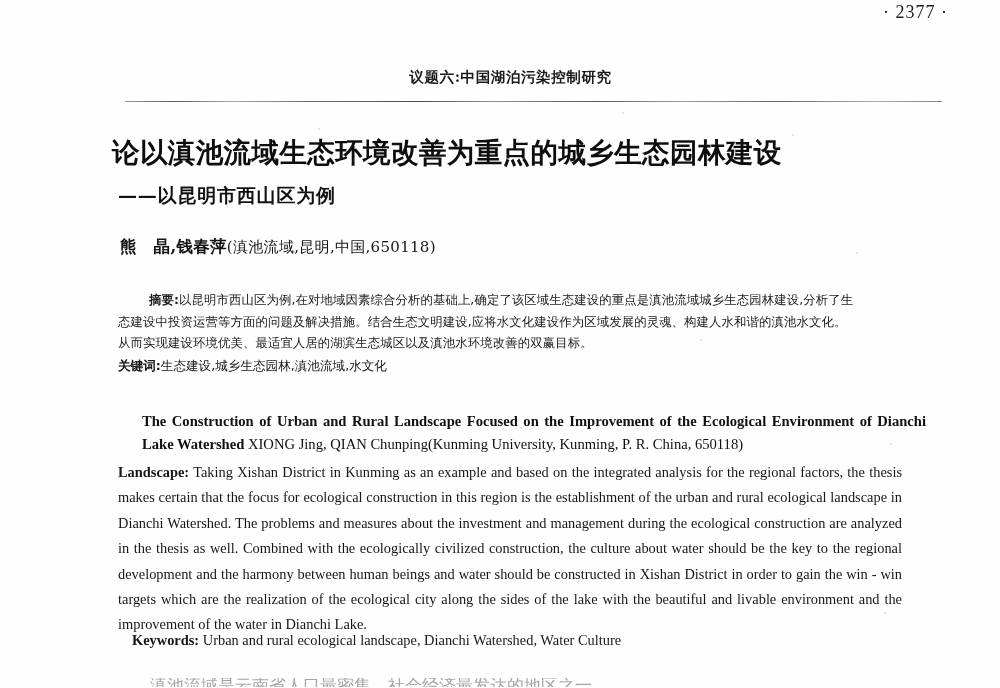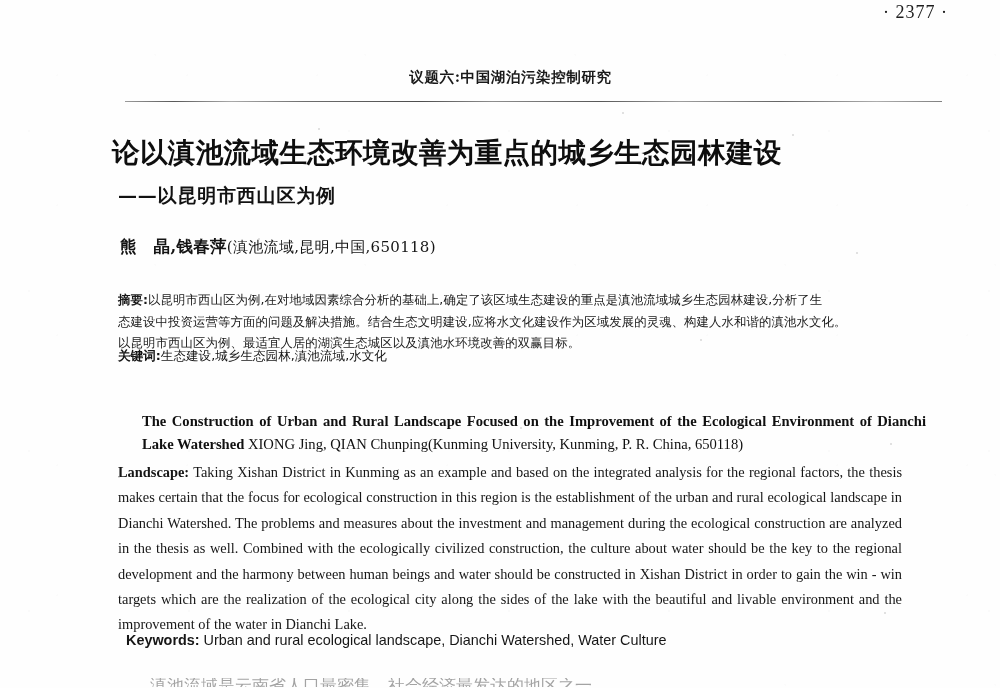--- a/index.html
+++ b/index.html
@@ -122,26 +122,26 @@
     width: 782px;
   }
   .cn-line {
     font-family: "DejaVu Sans", sans-serif;
     font-size: 12.4px;
     line-height: 21.5px;
     letter-spacing: 0.1px;
     color: #191919;
     white-space: nowrap;
   }
-  .cn-line b { font-weight: 700; }
+  .cn-line b { font-weight: 700; margin-left: 31px; }
 
   .cn-kw {
     position: absolute;
     left: 118px;
-    top: 346px;
+    top: 356px;
     font-family: "DejaVu Sans", sans-serif;
     font-size: 12.6px;
     line-height: 20px;
     color: #141414;
     white-space: nowrap;
   }
   .cn-kw b { font-weight: 700; }
 
   
   .en-title {
@@ -169,24 +169,24 @@
     line-height: 25.4px;
     color: #161616;
     text-align: justify;
     text-justify: inter-word;
   }
   .en-abstract .lead { font-weight: 700; }
   .en-abstract p { margin: 0; }
 
   .en-keywords {
     position: absolute;
-    left: 126px;
+    left: 132px;
     top: 628px;
     width: 784px;
-    font-family: Liberation Sans, sans-serif;
+    font-family: Liberation Serif, serif;
     font-size: 14.4px;
     line-height: 24px;
     color: #161616;
     white-space: nowrap;
   }
   .en-keywords .lead { font-weight: 700; }
 
   
   .cutoff {
     position: absolute;
@@ -225,21 +225,21 @@
   <div class="title-main">论以滇池流域生态环境改善为重点的城乡生态园林建设</div>
   <div class="title-sub">——以昆明市西山区为例</div>
 
   <div class="authors">
     <span>熊　晶,钱春萍</span><span class="affil">(滇池流域,昆明,中国,650118)</span>
   </div>
 
   <div class="cn-block">
     <div class="cn-line"><b>摘要:</b><span>以昆明市西山区为例,在对地域因素综合分析的基础上,确定了该区域生态建设的重点是滇池流域城乡生态园林建设,分析了生</span></div>
     <div class="cn-line"><span>态建设中投资运营等方面的问题及解决措施。结合生态文明建设,应将水文化建设作为区域发展的灵魂、构建人水和谐的滇池水文化。</span></div>
-    <div class="cn-line"><span>以昆明市西山区为例、最适宜人居的湖滨生态城区以及滇池水环境改善的双赢目标。</span></div>
+    <div class="cn-line"><span>从而实现建设环境优美、最适宜人居的湖滨生态城区以及滇池水环境改善的双赢目标。</span></div>
   </div>
 
   <div class="cn-kw"><b>关键词:</b><span>生态建设,城乡生态园林,滇池流域,水文化</span></div>
 
   <div class="en-title"><span>The Construction of Urban and Rural Landscape Focused on the Improvement of the Ecological Environment of Dianchi Lake Watershed</span><span class="normal">&nbsp;</span><span class="normal">XIONG Jing, QIAN Chunping(Kunming University, Kunming, P. R. China, 650118)</span></div>
 
   <div class="en-abstract">
     <p><span class="lead">Landscape:</span>
       <span>Taking Xishan District in Kunming as an example and based on the integrated analysis for the regional factors, the thesis makes certain that the focus for ecological construction in this region is the establishment of the urban and rural ecological landscape in Dianchi Watershed. The problems and measures about the investment and management during the ecological construction are analyzed in the thesis as well. Combined with the ecologically civilized construction, the culture about water should be the key to the regional development and the harmony between human beings and water should be constructed in Xishan District in order to gain the win - win targets which are the realization of the ecological city along the sides of the lake with the beautiful and livable environment and the improvement of the water in Dianchi Lake.</span></p>
   </div>

